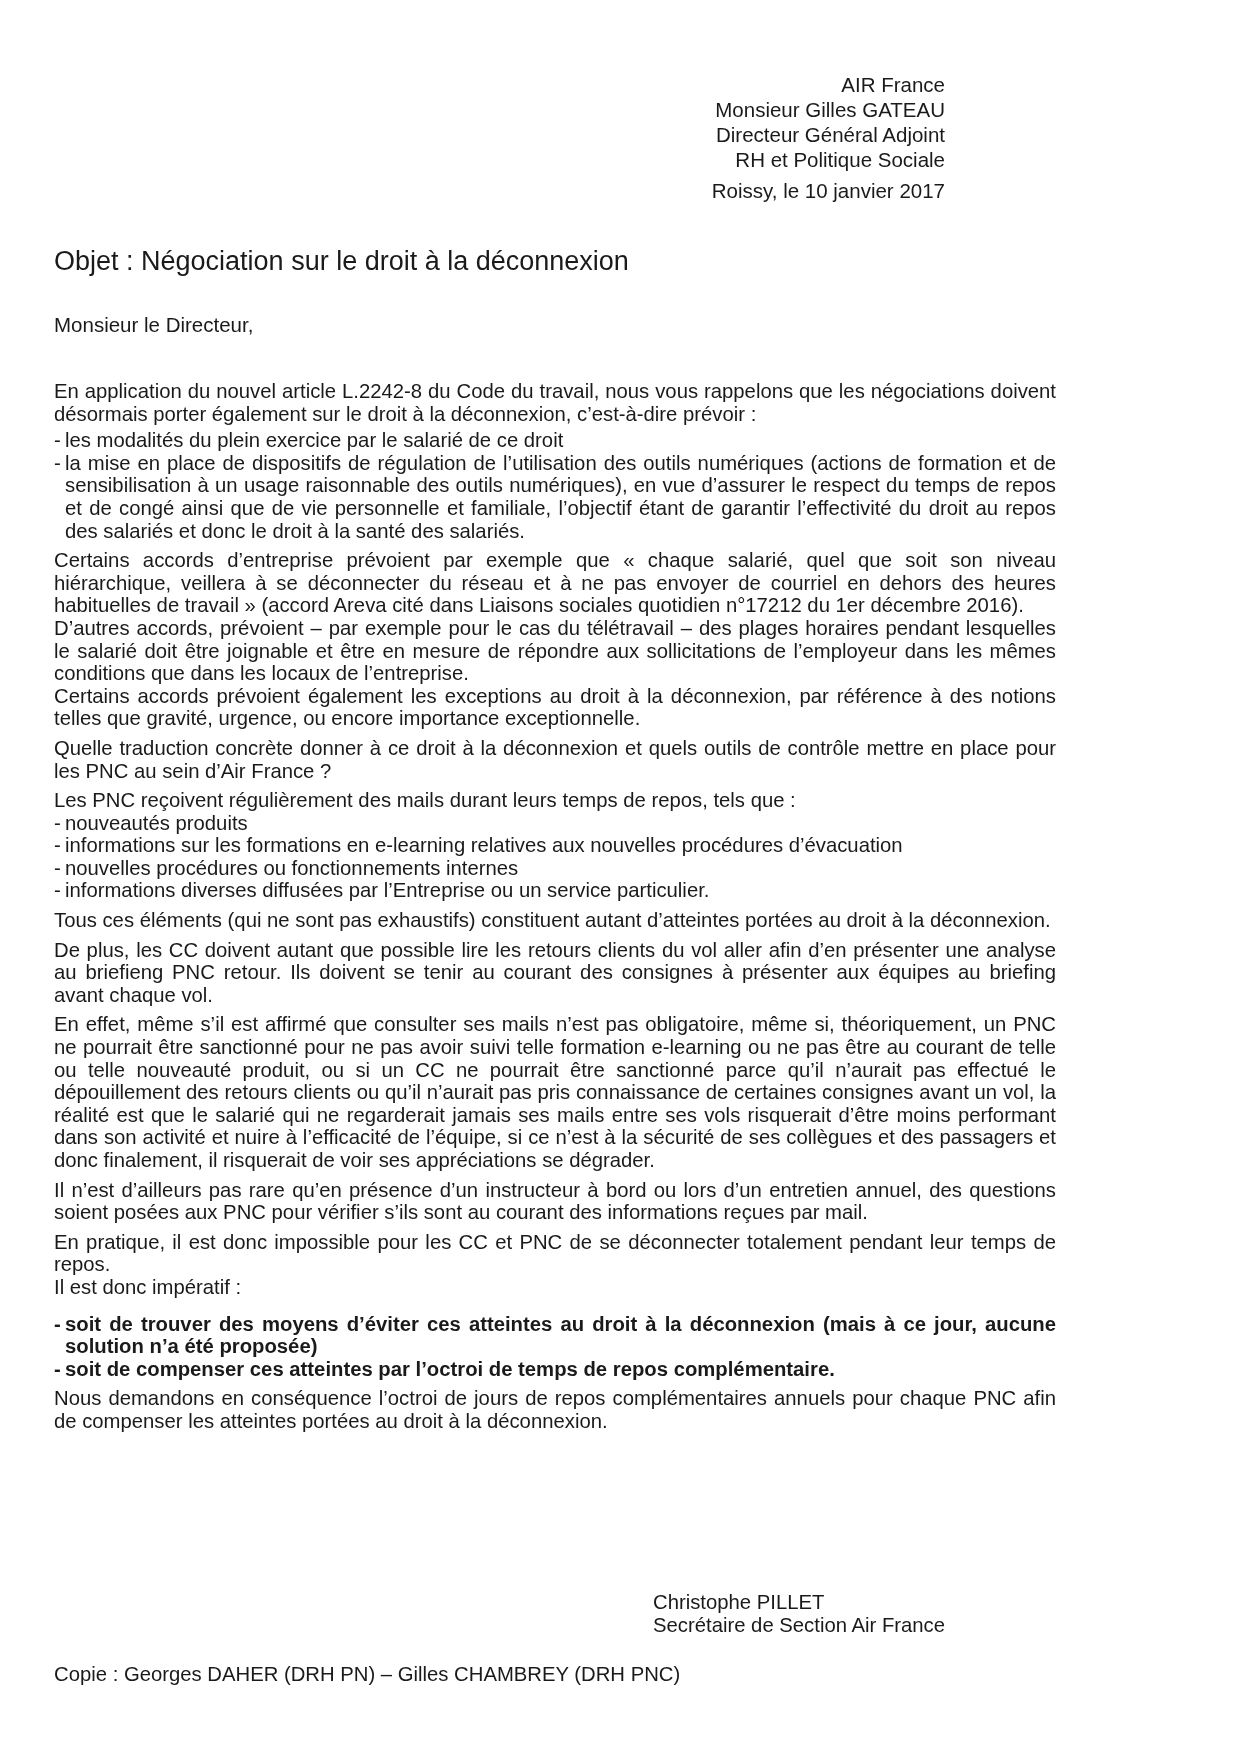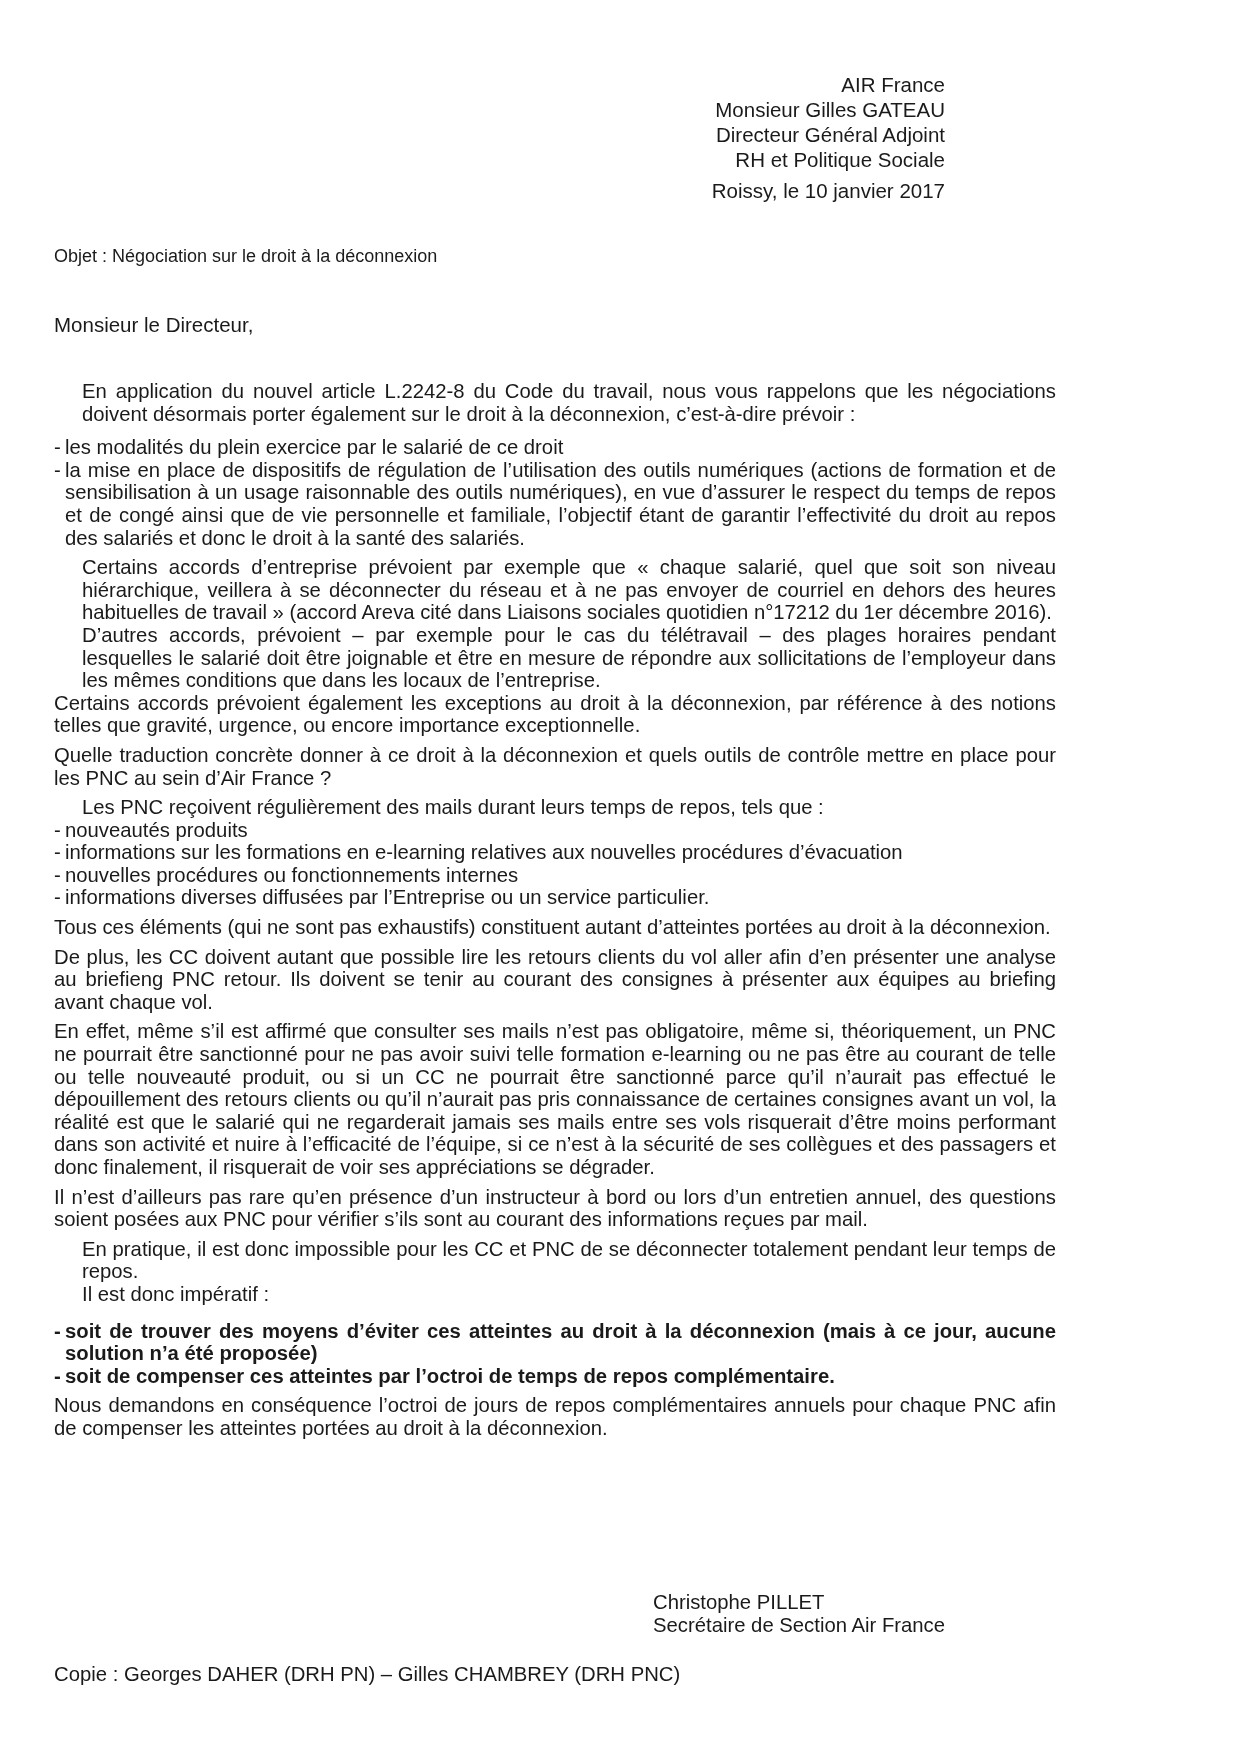--- a/index.html
+++ b/index.html
@@ -35,41 +35,41 @@
       position: absolute;
       right: 56px;
       top: 163px;
       font-size: 20.5px;
       text-align: right;
     }
     .subject {
       position: absolute;
       left: 54px;
       top: 230px;
-      font-size: 18px;
+      font-size: 27px;
     }
     .salutation {
       position: absolute;
       left: 54px;
       top: 297px;
       font-size: 20.5px;
     }
     .body {
       position: absolute;
       left: 54px;
       top: 364px;
       width: 1002px;
       font-size: 20.3px;
       line-height: 22.6px;
       text-align: justify;
     }
     .body p {
       margin: 0 0 7px 0;
     }
-    .body p.tight { margin-bottom: 0; margin-left: 28px; }
+    .body p.tight { margin-bottom: 0; }
     .body ul {
       list-style: none;
       margin: 0 0 7px 0;
       padding: 0;
     }
     .body ul li {
       position: relative;
       padding-left: 11px;
     }
     .body ul li::before {
@@ -106,21 +106,21 @@
   </div>
 
   <div class="date">Roissy, le 10 janvier 2017</div>
 
   <div class="subject">Objet : Négociation sur le droit à la déconnexion</div>
 
   <div class="salutation">Monsieur le Directeur,</div>
 
   <div class="body">
     <p class="tight">En application du nouvel article L.2242-8 du Code du travail, nous vous rappelons que les négociations doivent désormais porter également sur le droit à la déconnexion, c’est-à-dire prévoir :</p>
-    <ul style="margin-top:11px;">
+    <ul style="margin-top:4px;">
       <li>les modalités du plein exercice par le salarié de ce droit</li>
       <li>la mise en place de dispositifs de régulation de l’utilisation des outils numériques (actions de formation et de sensibilisation à un usage raisonnable des outils numériques), en vue d’assurer le respect du temps de repos et de congé ainsi que de vie personnelle et familiale, l’objectif étant de garantir l’effectivité du droit au repos des salariés et donc le droit à la santé des salariés.</li>
     </ul>
     <p class="tight">Certains accords d’entreprise prévoient par exemple que « chaque salarié, quel que soit son niveau hiérarchique, veillera à se déconnecter du réseau et à ne pas envoyer de courriel en dehors des heures habituelles de travail » (accord Areva cité dans Liaisons sociales quotidien n°17212 du 1er décembre 2016).</p>
     <p class="tight">D’autres accords, prévoient – par exemple pour le cas du télétravail – des plages horaires pendant lesquelles le salarié doit être joignable et être en mesure de répondre aux sollicitations de l’employeur dans les mêmes conditions que dans les locaux de l’entreprise.</p>
     <p>Certains accords prévoient également les exceptions au droit à la déconnexion, par référence à des notions telles que gravité, urgence, ou encore importance exceptionnelle.</p>
     <p>Quelle traduction concrète donner à ce droit à la déconnexion et quels outils de contrôle mettre en place pour les PNC au sein d’Air France ?</p>
     <p class="tight">Les PNC reçoivent régulièrement des mails durant leurs temps de repos, tels que :</p>
     <ul>
       <li>nouveautés produits</li>

